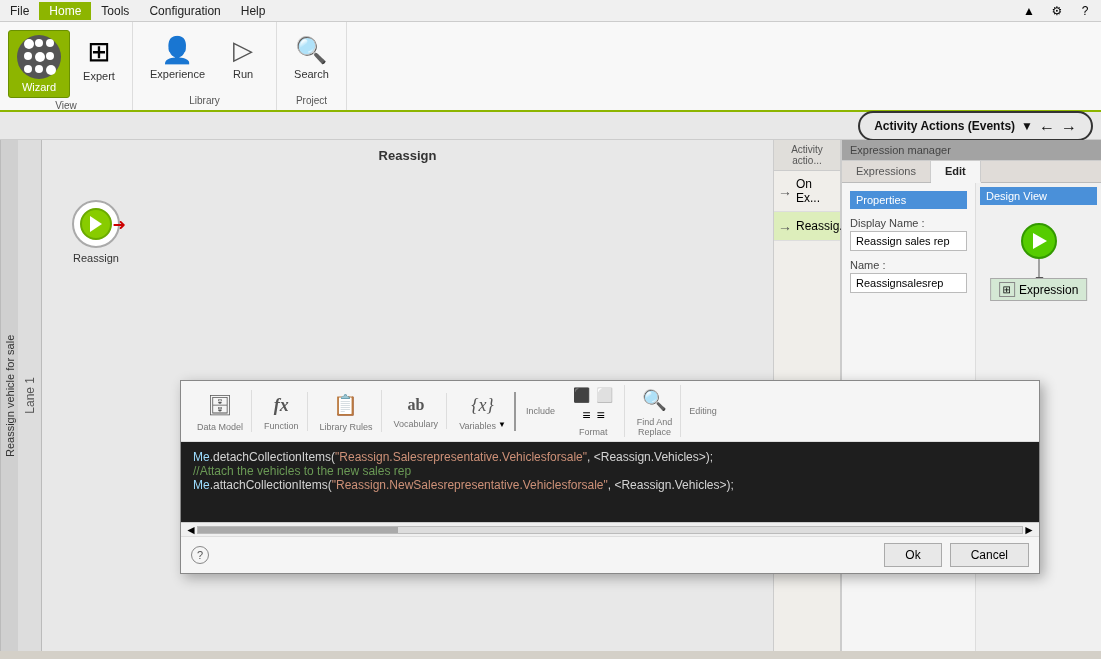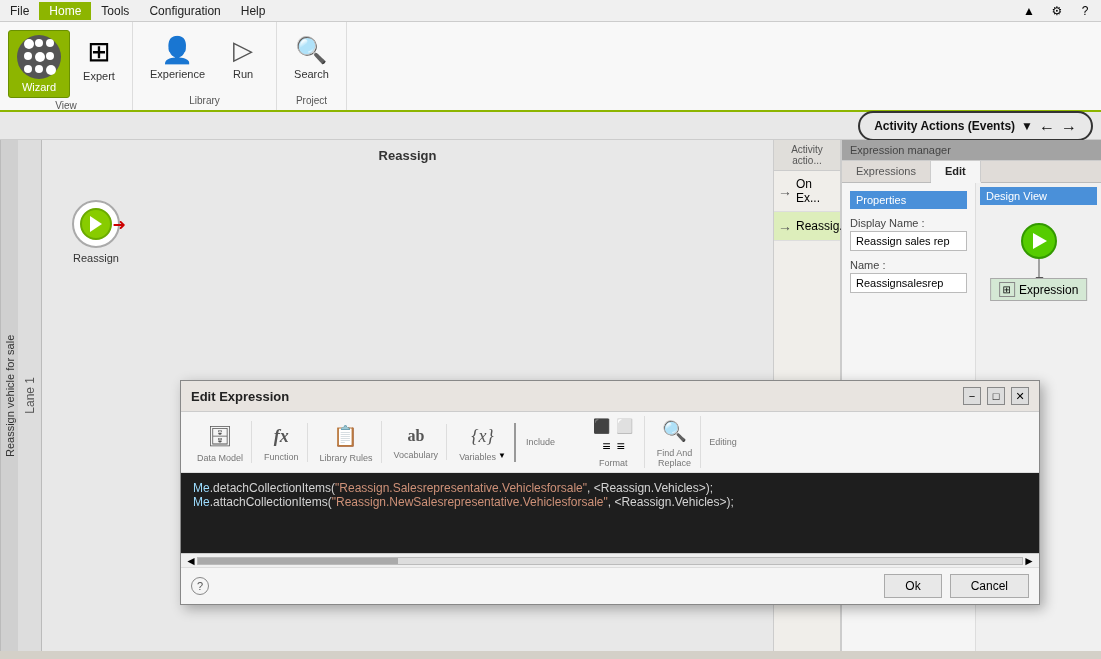--- a/index.html
+++ b/index.html
@@ -247,28 +247,20 @@
             <span>Expression</span>
           </div>
         </div>
       </div>
     </div>
   </div>
 
   <div class="dialog-overlay">
     <div class="dialog">
 
-      <div class="dialog-titlebar">
-        <span class="dialog-title">Edit Expression</span>
-        <div class="dialog-controls">
-          <div class="dialog-ctrl-btn">−</div>
-          <div class="dialog-ctrl-btn">□</div>
-          <div class="dialog-ctrl-btn">✕</div>
-        </div>
-      </div>
 
       <div class="dialog-toolbar">
 
         <div class="toolbar-section">
           <div class="toolbar-btn">
             <span class="toolbar-btn-icon">🗄</span>
           </div>
           <span class="toolbar-section-label">Data Model</span>
         </div>
 
@@ -296,21 +288,21 @@
         <div class="toolbar-section" style="border-right:2px solid #999;margin-right:6px;">
           <div class="toolbar-btn">
             <span class="toolbar-btn-icon" style="font-style:italic;font-size:18px;font-family:serif;">{x}</span>
           </div>
           <div style="display:flex;align-items:center;gap:2px;">
             <span class="toolbar-section-label">Variables</span>
             <span style="font-size:8px;cursor:pointer;">▼</span>
           </div>
         </div>
 
-        <span style="font-size:9px;color:#777;margin-right:24px;">Include</span>
+        <span style="font-size:9px;color:#777;margin-right:4px;">Include</span>
 
         <div style="display:flex;flex-direction:column;align-items:center;border-right:1px solid #ddd;padding:0 8px;">
           <div style="display:flex;gap:2px;">
             <div class="toolbar-btn" style="padding:1px;">
                 <span style="font-size:14px;">⬛</span>
               </div>
             <div class="toolbar-btn" style="padding:1px;">
                 <span style="font-size:14px;">⬜</span>
               </div>
           </div>
@@ -333,20 +325,23 @@
 Replace</span>
         </div>
         <span style="font-size:9px;color:#777;margin-left:4px;">Editing</span>
       </div>
 
       <div class="dialog-content">
         <div>
           <span class="code-param">Me</span><span class="code-text" style="color:#d4d4d4;">.detachCollectionItems(</span><span class="code-string">"Reassign.Salesrepresentative.Vehiclesforsale"</span><span style="color:#d4d4d4;">, &lt;Reassign.Vehicles&gt;);</span>
         </div>
         <div>
+          <span class="code-comment">//Attach the vehicles to the new sales rep</span>
+        </div>
+        <div>
           <span class="code-param">Me</span><span style="color:#d4d4d4;">.attachCollectionItems(</span><span class="code-string">"Reassign.NewSalesrepresentative.Vehiclesforsale"</span><span style="color:#d4d4d4;">, &lt;Reassign.Vehicles&gt;);</span>
         </div>
       </div>
 
       <div class="dialog-scrollbar">
         <span style="font-size:12px;cursor:pointer;">◄</span>
         <div class="scrollbar-track">
           <div class="scrollbar-thumb"></div>
         </div>
         <span style="font-size:12px;cursor:pointer;">►</span>

